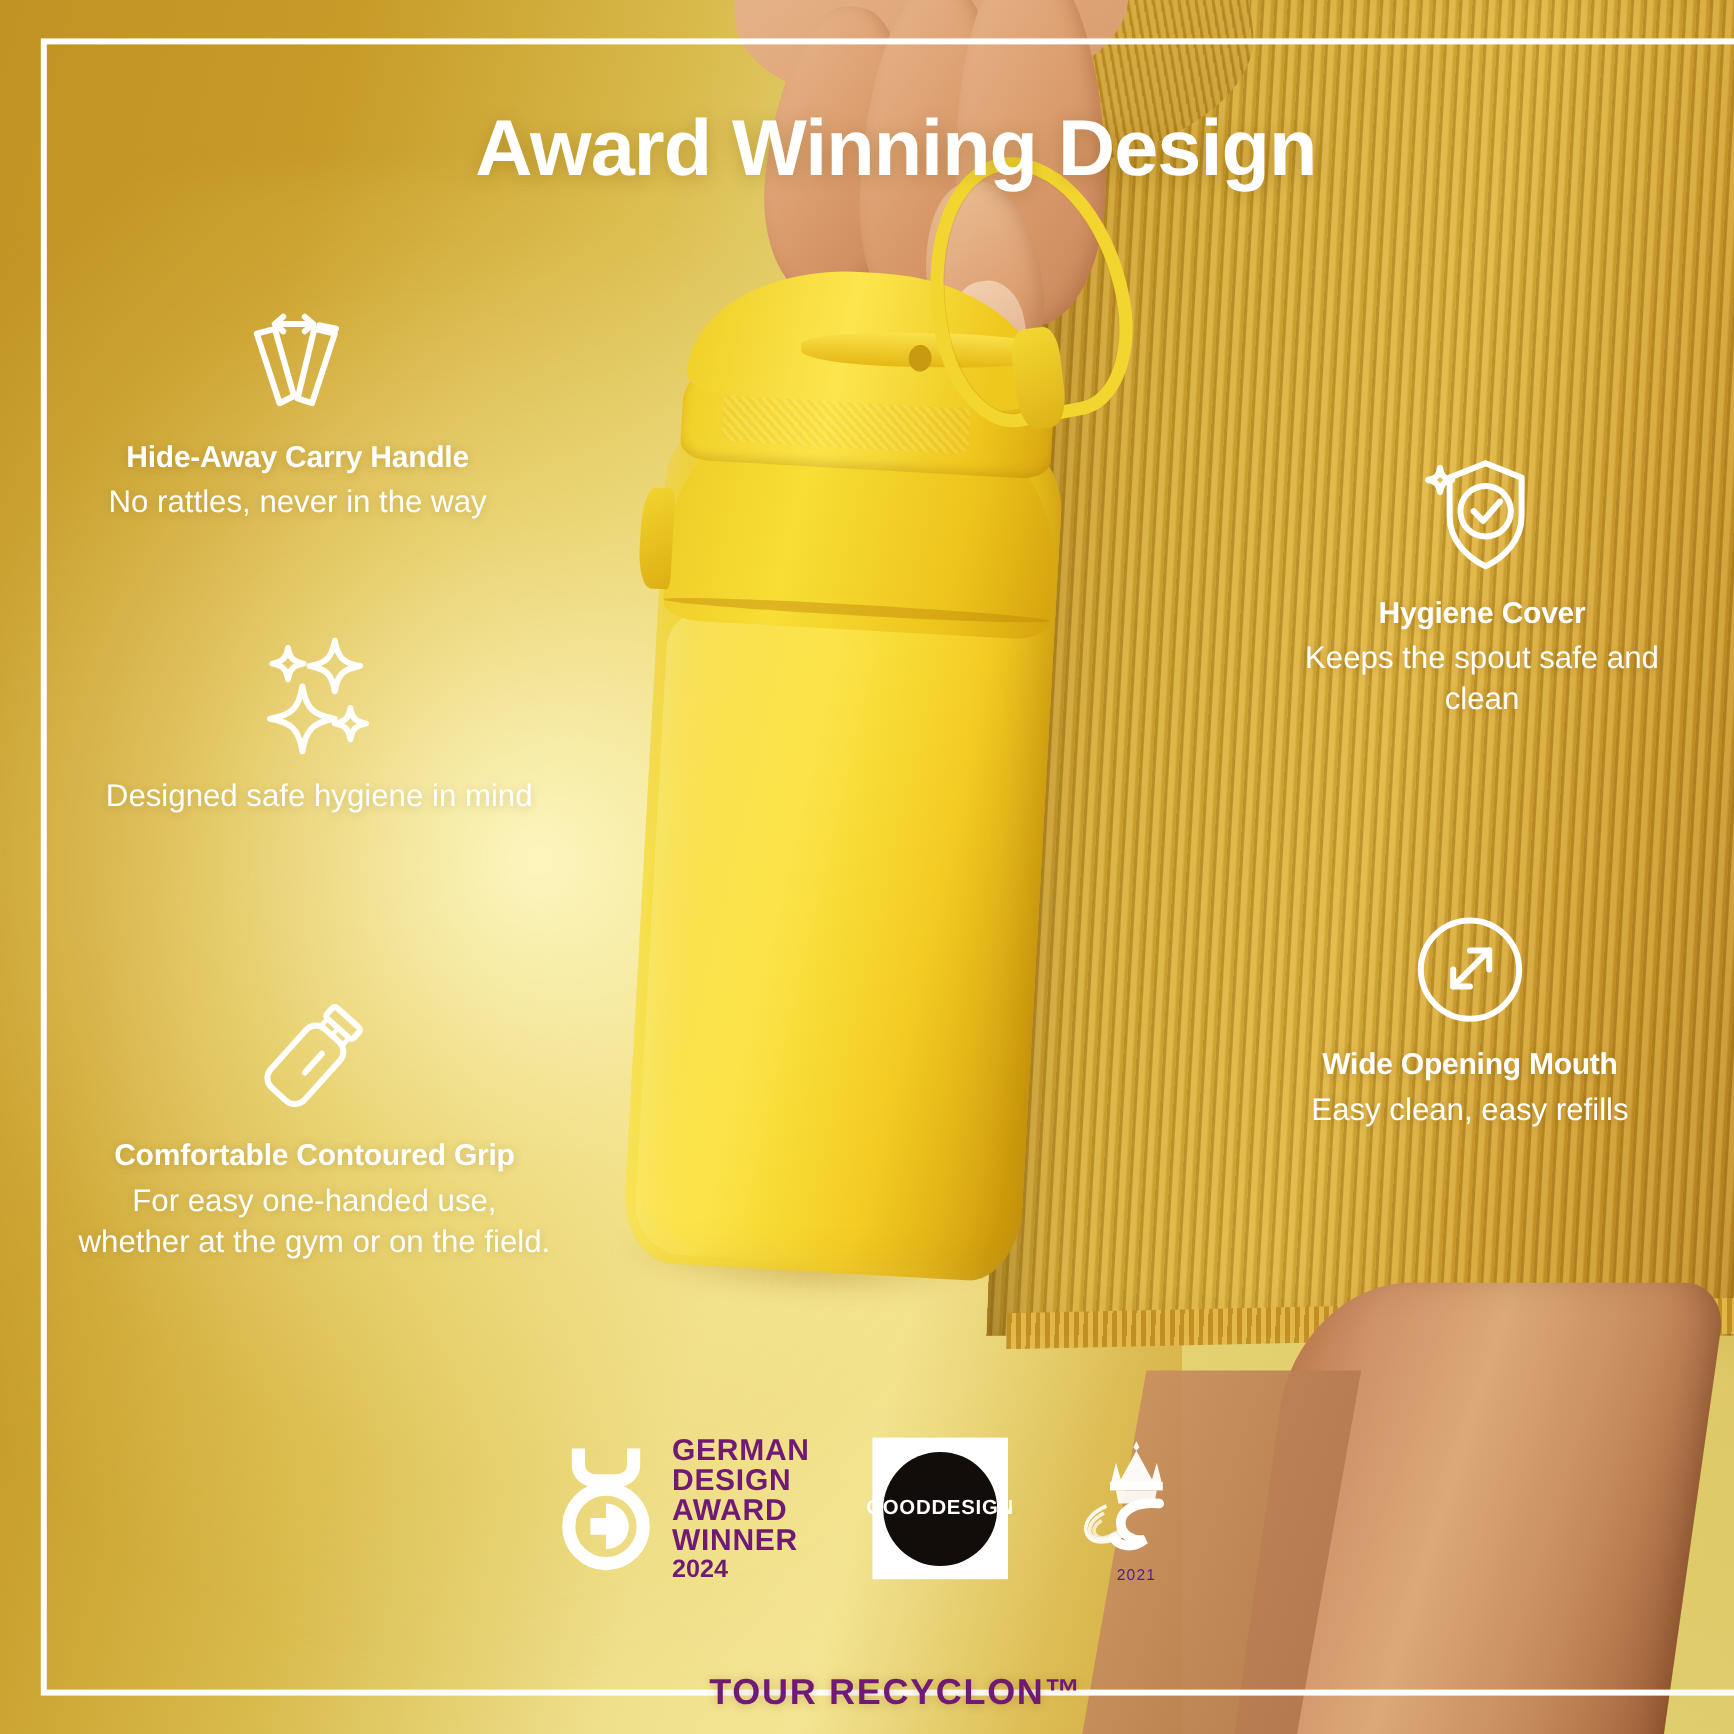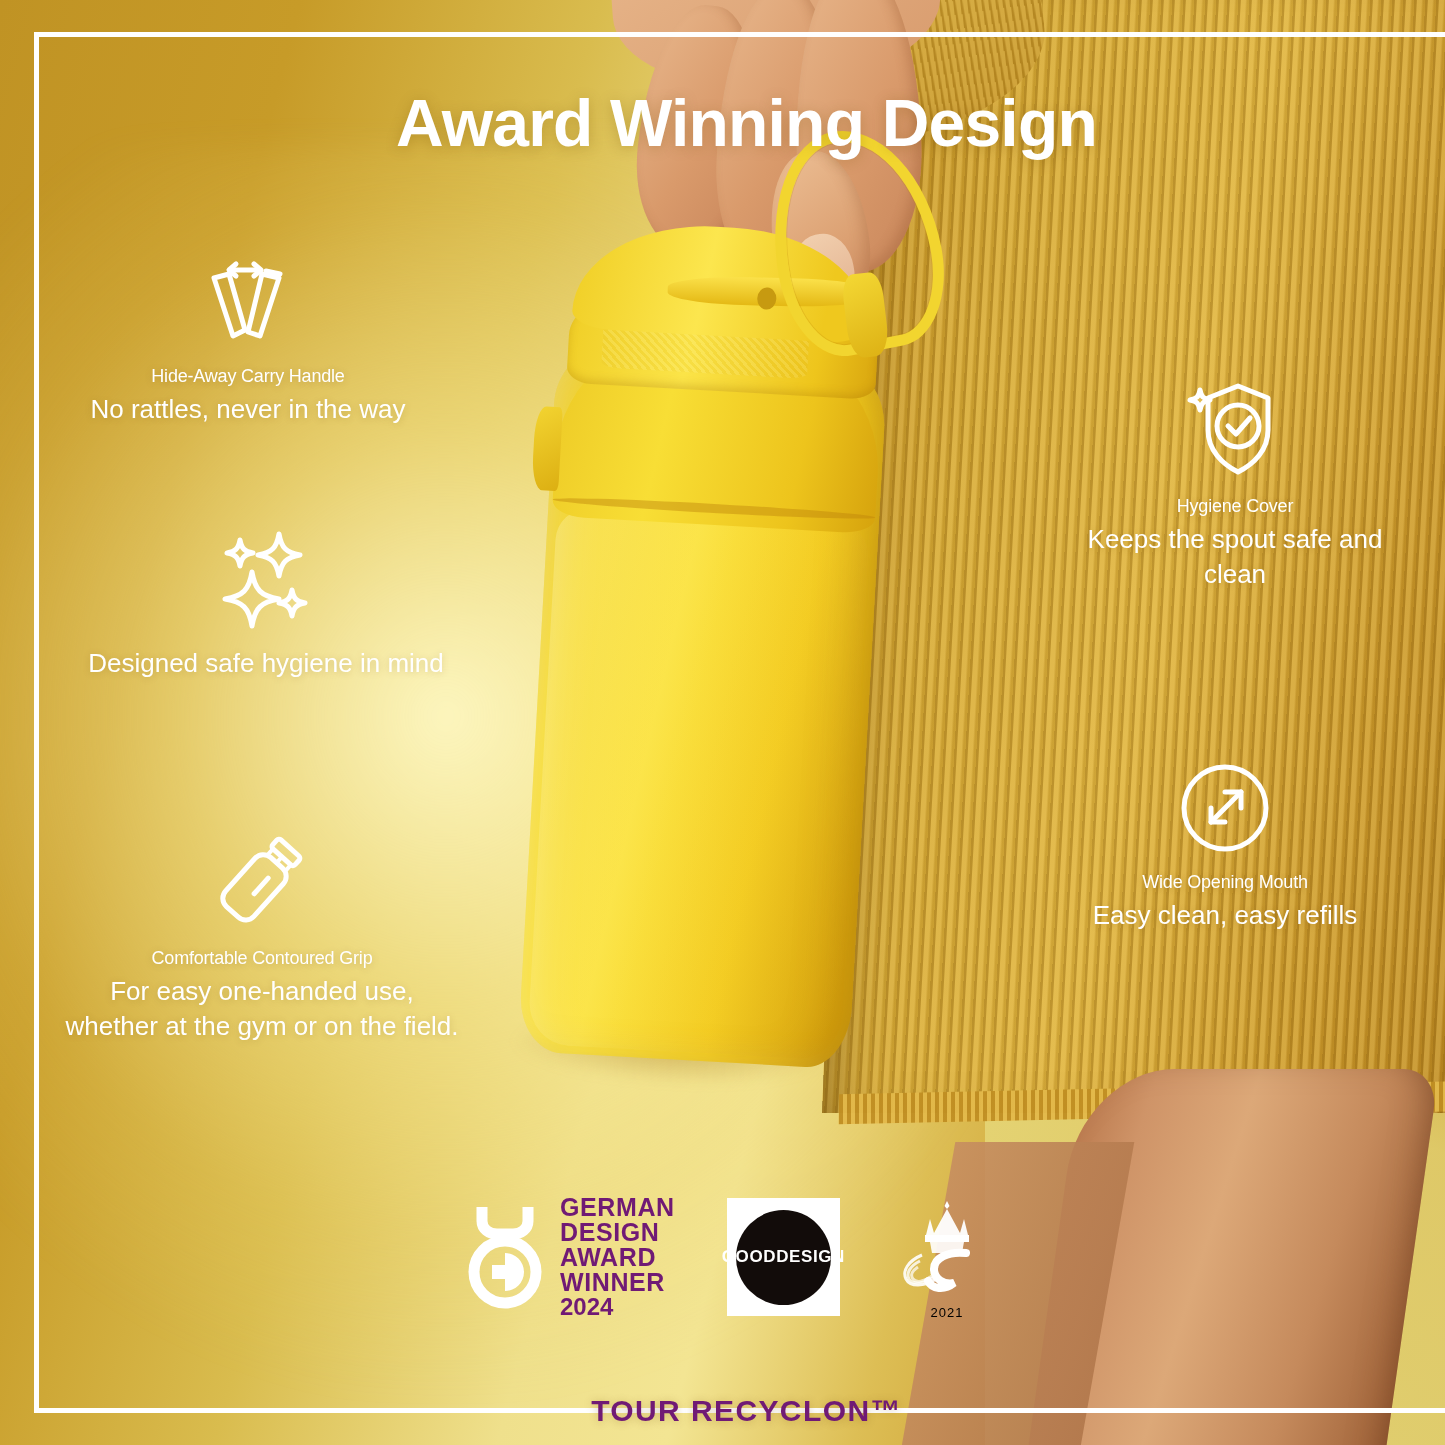--- a/index.html
+++ b/index.html
@@ -174,49 +174,49 @@
   .title{
     position:absolute;top:85px;left:0;width:100%;text-align:center;
     color:#FFFFFF;font-size:66px;font-weight:700;letter-spacing:-.8px;
     font-family:"Liberation Sans", sans-serif;
     text-shadow:0 2px 14px rgba(120,80,0,.28);
   }
 
   .feature{position:absolute;text-align:center;color:#fff;}
   .feat-icon{display:block;margin:0 auto 14px auto;}
   .feat-title{
-    font-size:18px;font-weight:400;line-height:1.22;letter-spacing:-.2px;
+    font-size:25px;font-weight:700;line-height:1.22;letter-spacing:-.2px;
     text-shadow:0 1px 7px rgba(120,80,0,.25);
   }
   .feat-desc{
     font-size:26px;font-weight:400;line-height:1.33;margin-top:4px;
     text-shadow:0 1px 7px rgba(120,80,0,.22);
   }
 
   #f-handle{left:58px;top:252px;width:380px;}
   #f-crevice{left:86px;top:528px;width:360px;}
   #f-grip{left:62px;top:830px;width:400px;}
   #f-hygiene{left:1060px;top:378px;width:350px;}
   #f-mouth{left:1030px;top:758px;width:390px;}
 
   
   .badges{position:absolute;left:462px;top:1192px;width:540px;height:130px;display:flex;align-items:center;gap:52px;}
   .badge-gda{display:flex;align-items:center;gap:12px;}
   .gda-text{color:#701a75;font-weight:700;font-size:25px;line-height:1.0;letter-spacing:.6px;text-align:left;}
   .gda-text div{display:block;}
-  .gda-2024{font-size:24px;letter-spacing:0px;}
+  .gda-2024{font-size:21px;letter-spacing:0px;}
   .badge-good{
     width:118px;height:118px;background:#FFFFFF;display:flex;align-items:center;justify-content:center;
   }
   .good-circle{
     width:95px;height:95px;border-radius:50%;background:#120C0A;
     display:flex;flex-direction:row;align-items:center;justify-content:center;
     color:#fff;font-weight:700;font-size:17px;line-height:1.28;letter-spacing:.6px;
   }
-  .badge-queen{width:110px;height:125px;position:relative;color:#000000;}
+  .badge-queen{width:110px;height:125px;position:relative;color:#4c1d95;}
   .queen-year{position:absolute;bottom:0;left:0;width:100%;text-align:center;font-size:13px;letter-spacing:1px;}
 
   
   .brandwrap{
     position:absolute;left:0;bottom:17px;width:100%;
     display:flex;align-items:center;justify-content:center;
   }
   .brand{
     color:#701a75;font-size:30px;font-weight:700;letter-spacing:1.4px;
     padding:0 26px;background:transparent;

